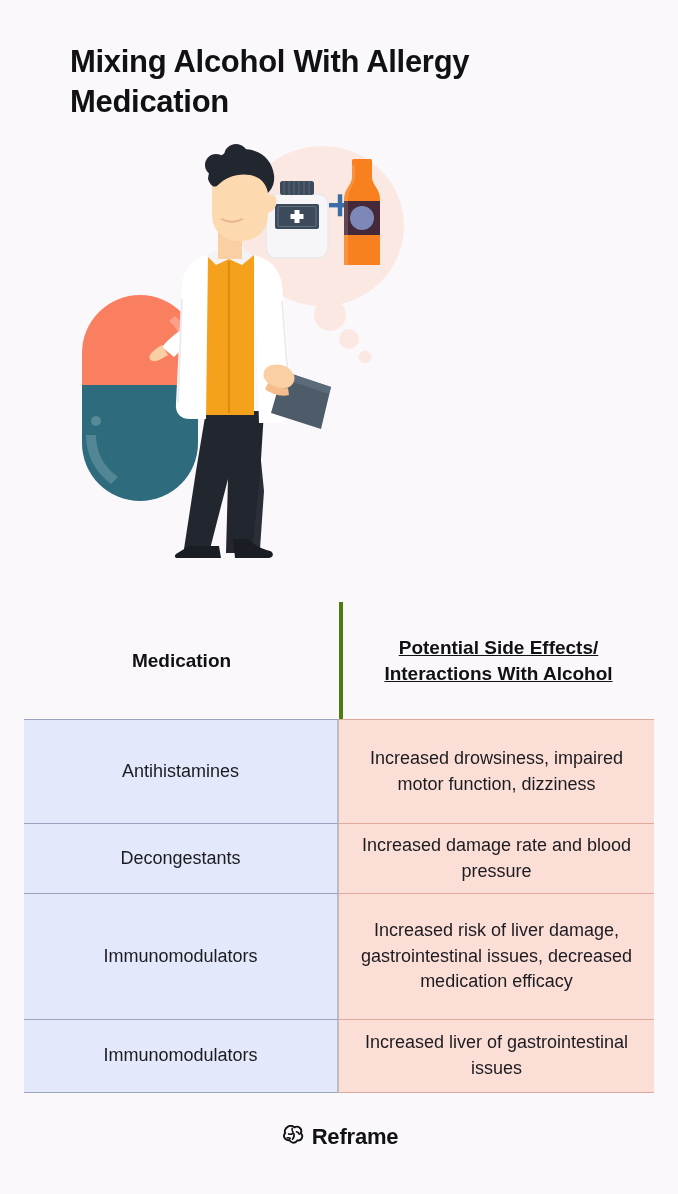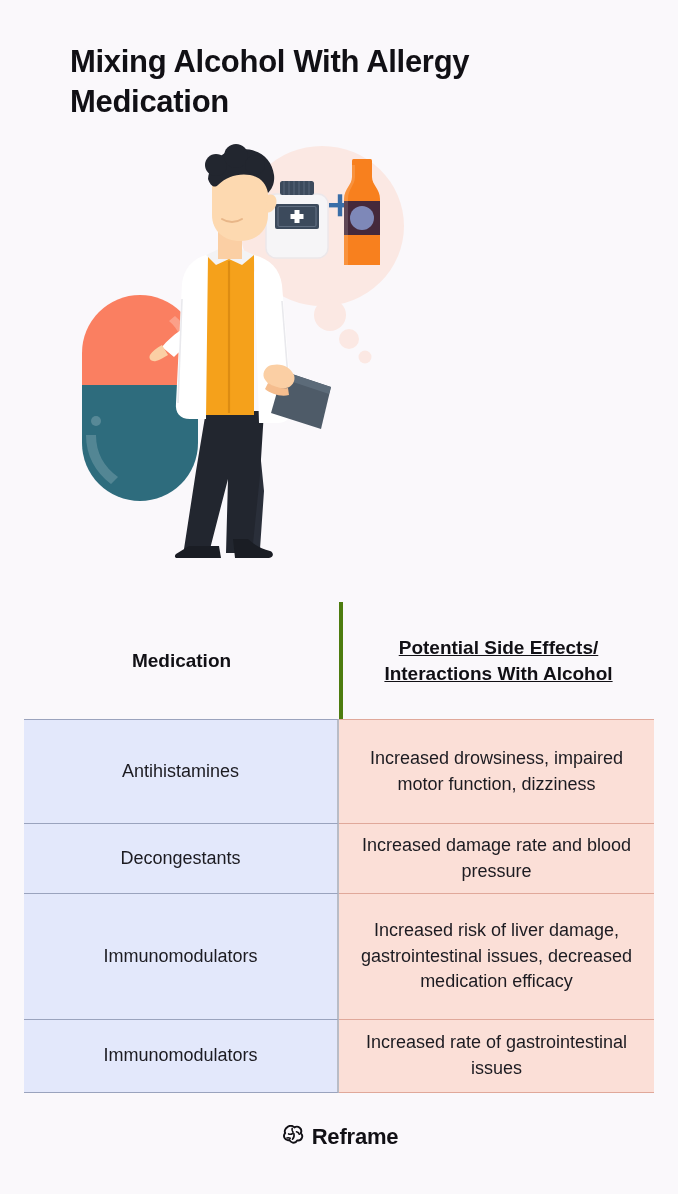--- a/index.html
+++ b/index.html
@@ -227,21 +227,21 @@
     <div class="cell-right">Increased damage rate and blood pressure</div>
   </div>
 
   <div class="trow brow r2">
     <div class="cell-left">Immunomodulators</div>
     <div class="cell-right">Increased risk of liver damage, gastrointestinal issues, decreased medication efficacy</div>
   </div>
 
   <div class="trow brow r3">
     <div class="cell-left">Immunomodulators</div>
-    <div class="cell-right">Increased rate of gastrointestinal issues</div>
+    <div class="cell-right">Increased liver of gastrointestinal issues</div>
   </div>
 
 </div>
 
 <div class="footer">
   <span class="brain-icon">
     <svg width="27" height="20" viewBox="0 0 27 20" xmlns="http://www.w3.org/2000/svg" aria-hidden="true">
       <path d="M7.4 2.1c2.1-1.6 5.1-1.5 7 .3 1.6-1 3.8-.9 5.3.4 1.6 1.4 2 3.6 1 5.4 1.4 1.1 1.9 3 1.2 4.7-.8 1.9-2.8 2.9-4.7 2.5-.8 1.7-2.7 2.6-4.6 2.2-1.5-.3-2.6-1.3-3.1-2.6-2 .5-4.1-.4-5-2.2-.8-1.6-.5-3.5.7-4.7C4.2 6.4 5 3.6 7.4 2.1z" fill="none" stroke="#111015" stroke-width="1.9" stroke-linejoin="round"></path>
       <path d="M12.2 3.4c-.5 1.3-.2 2.7.8 3.7" fill="none" stroke="#111015" stroke-width="1.6" stroke-linecap="round"></path>
       <path d="M8.6 8.9c1.4.6 3 .4 4.2-.6" fill="none" stroke="#111015" stroke-width="1.6" stroke-linecap="round"></path>

